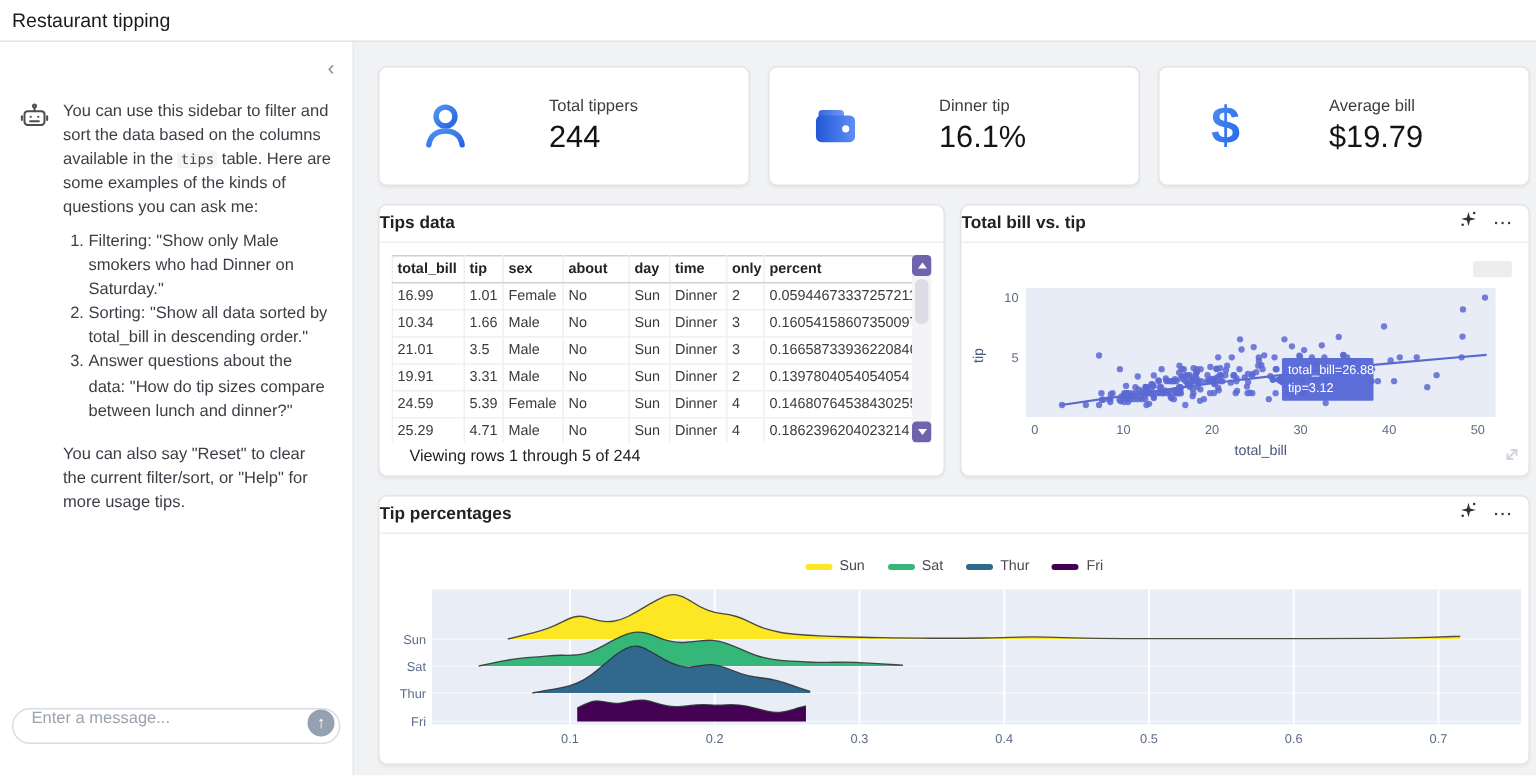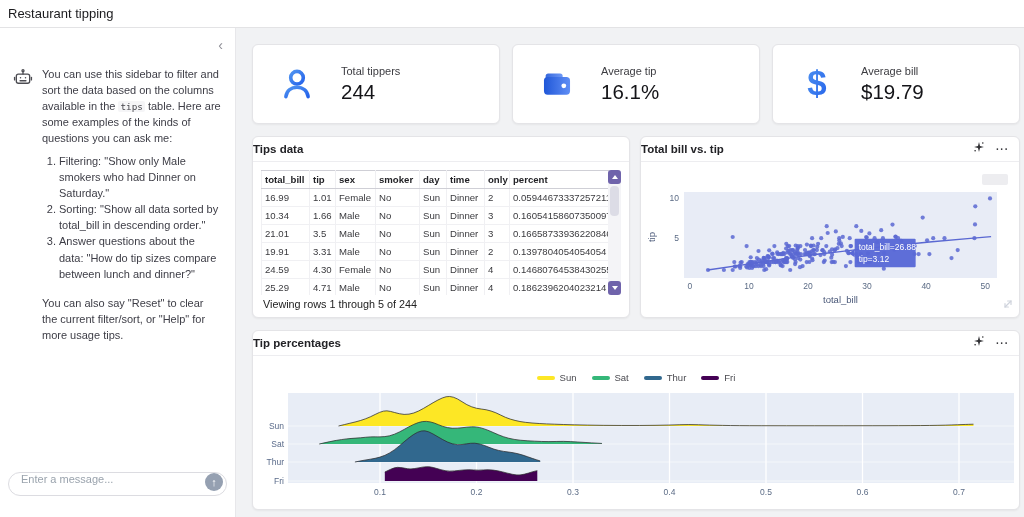--- a/index.html
+++ b/index.html
@@ -20,21 +20,21 @@
   .msg ol{margin:7px 0 0;padding-left:17px;}
   .msg li{margin:0;}
   .outro{margin-top:13px;}
   .chatbox{position:absolute;left:8px;right:8px;bottom:21px;height:24px;border:1px solid #dcdce1;border-radius:13px;display:flex;align-items:flex-start;box-sizing:border-box;background:#fff;}
   .chatbox input{flex:1;min-width:0;border:0;outline:0;font-size:11px;padding:0 6px 0 12px;color:#333;background:transparent;font-family:inherit;}
   .chatbox input::placeholder{color:#9aa3ad;}
   .send-btn{width:18px;height:18px;border-radius:50%;background:#95a0b1;color:#fff;font-size:11px;line-height:18px;text-align:center;margin-right:3px;flex:0 0 18px;cursor:pointer;}
 
   
   .main{position:absolute;left:236px;top:28px;right:0;bottom:0;background:#f1f2f4;}
-  .card{position:absolute;background:#fff;border:1px solid #e4e4e7;border-radius:6px;box-shadow:0 1px 2px rgba(0,0,0,.05);box-sizing:border-box;overflow:hidden;}
+  .card{position:absolute;background:#fff;border:1px solid #e4e4e7;border-radius:6px;box-shadow:0 1px 2px rgba(0,0,0,.05);box-sizing:border-box;overflow:hidden;gap:25px;}
 
   
   .vb{display:flex;align-items:center;}
   .vb-icon{width:88px;display:flex;justify-content:center;align-items:center;}
   .vb-label{font-size:11px;color:#3c3c41;}
   .vb-value{font-size:20.5px;color:#141418;margin-top:3px;}
 
   
   .card-header{height:25px;line-height:25px;padding:0 0;font-size:11.5px;font-weight:700;color:#222226;border-bottom:1px solid #ededf0;position:relative;box-sizing:border-box;}
   .hdr-icons{position:absolute;right:10px;top:0;height:25px;display:flex;align-items:center;gap:11px;}
@@ -44,21 +44,21 @@
   .tbl-wrap{position:absolute;left:8px;top:33px;width:360px;height:125px;overflow:hidden;}
   .tips-table{border-collapse:collapse;table-layout:fixed;width:348px;font-size:9.6px;color:#3a3a3e;}
   .tips-table th{font-weight:700;color:#232327;text-align:left;border-top:1px solid #cfcfd6;border-bottom:1px solid #cfcfd6;border-left:1px solid #efeff2;border-right:1px solid #efeff2;padding:3px 3px;white-space:nowrap;overflow:hidden;}
   .tips-table td{border:1px solid #f0f0f3;padding:3px 3px;white-space:nowrap;overflow:hidden;}
   .scrollcol{position:absolute;right:0;top:0;width:13px;height:125px;background:#f4f4f7;border-radius:7px;}
   .scr-btn{position:absolute;left:0;width:13px;height:14px;background:#6f63ab;border-radius:3px;display:flex;align-items:center;justify-content:center;cursor:pointer;}
   .scr-btn.up{top:0;} .scr-btn.down{bottom:0;}
   .tri-up{width:0;height:0;border-left:3px solid transparent;border-right:3px solid transparent;border-bottom:4px solid #fff;}
   .tri-down{width:0;height:0;border-left:3px solid transparent;border-right:3px solid transparent;border-top:4px solid #fff;}
   .scr-thumb{position:absolute;left:2px;top:16px;width:9px;height:30px;background:#dcdce6;border-radius:4px;cursor:pointer;}
-  .tbl-status{position:absolute;left:10px;bottom:7px;font-size:10.8px;color:#222;}
+  .tbl-status{position:absolute;left:20px;bottom:7px;font-size:10.8px;color:#222;}
 
   
   .chart-body{position:absolute;left:0;right:0;top:25px;bottom:0;}
   .legend{position:absolute;top:16px;left:0;right:0;display:flex;justify-content:center;gap:15px;z-index:2;}
   .lg-item{display:flex;align-items:center;gap:5px;font-size:9.5px;color:#4a4a50;cursor:pointer;}
   .lg-swatch{width:18px;height:4px;border-radius:2px;}
   .expand-btn{position:absolute;right:5px;bottom:3px;cursor:pointer;opacity:.8;}
 </style>
 </head>
 <body>
@@ -129,21 +129,21 @@
                 <stop offset="0" stop-color="#2057d8"></stop>
                 <stop offset="1" stop-color="#5f8ef5"></stop>
               </linearGradient>
             </defs>
           <rect x="4" y="4.5" width="12" height="5" rx="1.8" fill="url(#g2)" opacity="0.9"></rect>
           <rect x="2.8" y="7" width="18.4" height="12.6" rx="2.6" fill="url(#g2)"></rect>
           <circle cx="16.8" cy="13.3" r="1.7" fill="#fff"></circle>
         </svg>
       </div>
       <div>
-        <div class="vb-label">Average tip</div>
+        <div class="vb-label">Dinner tip</div>
         <div class="vb-value">16.1%</div>
       </div>
     </div>
 
     <div class="card vb" style="left:536px;top:16px;width:248px;height:80px;">
       <div class="vb-icon">
         <svg viewBox="0 0 24 24" width="38" height="38">
           <defs>
               <linearGradient id="g3" x1="0" y1="0" x2="1" y2="1">
                 <stop offset="0" stop-color="#4f93f0"></stop>
@@ -171,21 +171,21 @@
             <col style="width:27px">
               <col style="width:38px">
               <col style="width:25px">
               <col style="width:100px">
           </colgroup>
           <thead>
               <tr id="tips-head">
                 <th>total_bill</th>
                 <th>tip</th>
                 <th>sex</th>
-                <th>smoker</th>
+                <th>about</th>
                 <th>day</th>
                 <th>time</th>
                 <th>only</th>
                 <th>percent</th>
               </tr>
             </thead>
           <tbody id="tips-body">
               <tr>
                 <td>16.99</td>
                 <td>1.01</td>
@@ -221,21 +221,21 @@
                 <td>3.31</td>
                 <td>Male</td>
                 <td>No</td>
                 <td>Sun</td>
                 <td>Dinner</td>
                 <td>2</td>
                 <td>0.1397804054054054</td>
               </tr>
               <tr>
                 <td>24.59</td>
-                <td>4.30</td>
+                <td>5.39</td>
                 <td>Female</td>
                 <td>No</td>
                 <td>Sun</td>
                 <td>Dinner</td>
                 <td>4</td>
                 <td>0.14680764538430255</td>
               </tr>
               <tr>
                 <td>25.29</td>
                 <td>4.71</td>

